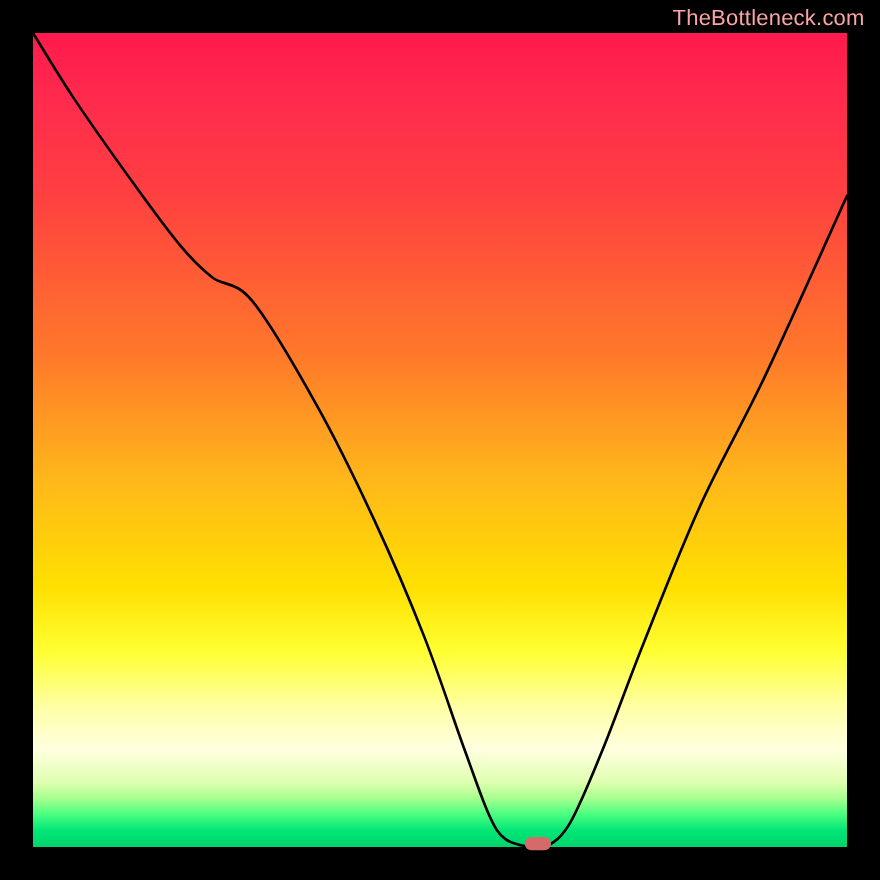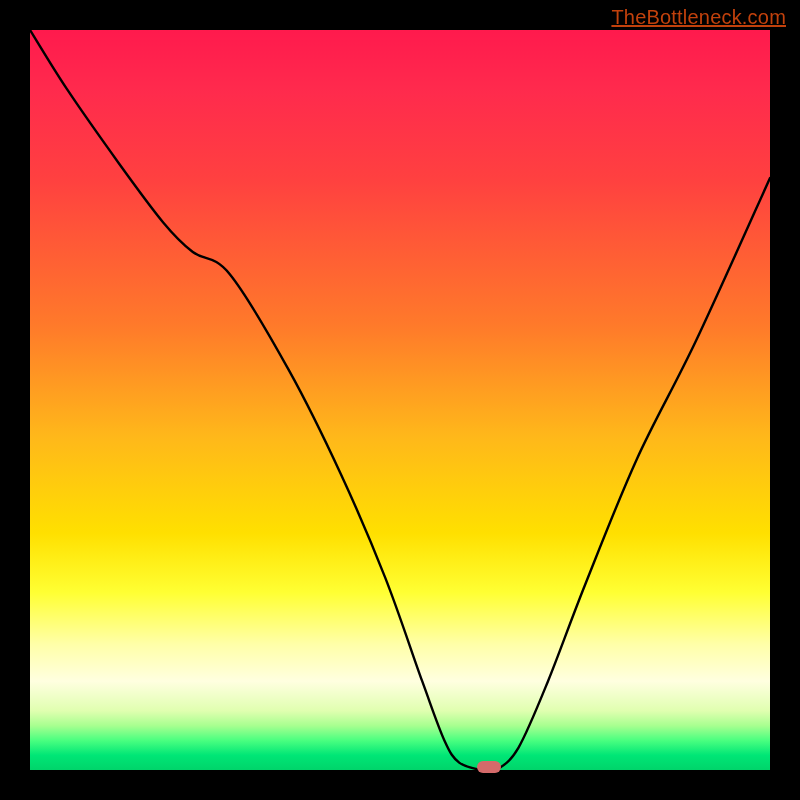--- a/index.html
+++ b/index.html
@@ -45,25 +45,24 @@
     width: 24px;
     height: 12px;
     border-radius: 6px;
     background: #d46a6a;
     transform: translate(-50%, -50%);
   }
   .watermark {
     position: absolute;
     top: 6px;
     right: 14px;
-    color: #c2410c;
+    color: #fca5a5;
     font-size: 20px;
     font-weight: 500;
     letter-spacing: 0.2px;
-    text-decoration: underline;
   }
   svg.curve {
     position: absolute;
     left: 0;
     top: 0;
     width: 740px;
     height: 740px;
     pointer-events: none;
   }
 </style>

